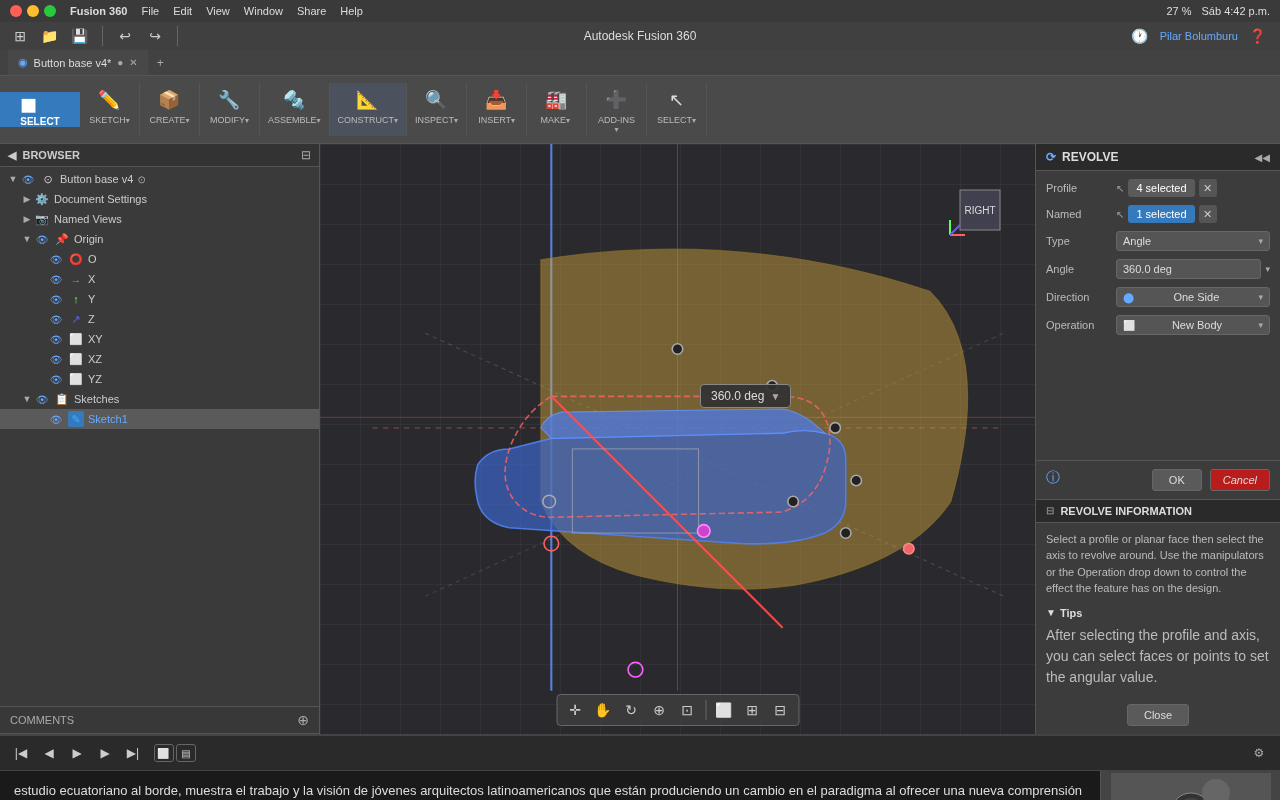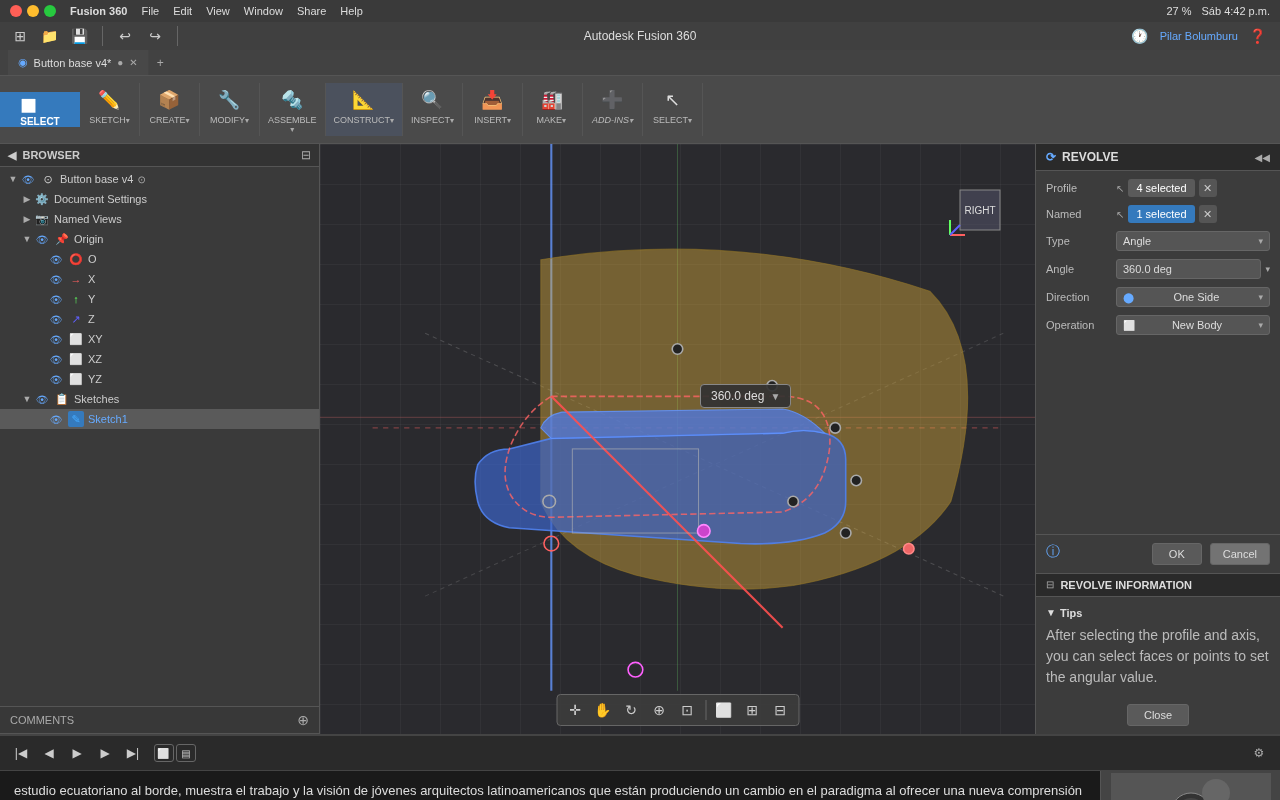--- a/index.html
+++ b/index.html
@@ -83,21 +83,21 @@
     .panel-label { font-size: 11px; color: #bbb; width: 70px; flex-shrink: 0; }
     .panel-value { flex: 1; display: flex; align-items: center; gap: 4px; }
     .panel-selected-btn { background: #357abd; color: white; border: none; padding: 3px 8px; border-radius: 3px; font-size: 11px; cursor: pointer; display: flex; align-items: center; gap: 4px; }
     .panel-selected-btn.normal { background: #5a5a5a; }
     .panel-x-btn { background: #555; border: none; color: #ccc; width: 18px; height: 18px; border-radius: 3px; font-size: 11px; cursor: pointer; display: flex; align-items: center; justify-content: center; }
     .panel-dropdown { background: #555; border: 1px solid #666; color: #ddd; font-size: 11px; padding: 3px 6px; border-radius: 3px; display: flex; align-items: center; justify-content: space-between; width: 100%; cursor: pointer; }
     .panel-dropdown-arrow { font-size: 9px; color: #aaa; }
     .panel-input { background: #555; border: 1px solid #666; color: #ddd; font-size: 11px; padding: 3px 6px; border-radius: 3px; flex: 1; outline: none; }
     .panel-footer { padding: 8px 10px; display: flex; justify-content: flex-end; gap: 8px; border-top: 1px solid #555; }
     .panel-ok-btn { background: #5a5a5a; border: 1px solid #666; color: #ddd; padding: 4px 16px; border-radius: 3px; font-size: 11px; cursor: pointer; }
-    .panel-cancel-btn { background: #737373; border: 1px solid #666; color: #ddd; padding: 4px 12px; border-radius: 3px; font-size: 11px; cursor: pointer; }
+    .panel-cancel-btn { background: #b91c1c; border: 1px solid #666; color: #ddd; padding: 4px 12px; border-radius: 3px; font-size: 11px; cursor: pointer; font-style: italic; }
 
     
     .info-section { border-top: 1px solid #555; }
     .info-header { background: #2a2a2a; padding: 5px 10px; display: flex; align-items: center; gap: 6px; border-bottom: 1px solid #555; }
     .info-header-title { font-size: 11px; font-weight: bold; color: #ddd; }
     .info-body { padding: 8px 10px; font-size: 11px; color: #bbb; line-height: 1.5; }
     .tips-header { font-size: 11px; font-weight: bold; color: #ddd; margin-bottom: 4px; display: flex; align-items: center; gap: 4px; }
     .tips-body { font-size: 14px; color: #bbb; line-height: 1.5; }
     .close-btn-panel { background: #5a5a5a; border: 1px solid #666; color: #ddd; padding: 4px 16px; border-radius: 3px; font-size: 11px; cursor: pointer; margin: 8px auto; display: block; }
     .bottom-btn { width: 22px; height: 22px; display: flex; align-items: center; justify-content: center; cursor: pointer; color: #ccc; font-size: 12px; border-radius: 3px; }
@@ -220,76 +220,76 @@
           <span class="ribbon-btn-label">MODIFY</span>
           <span class="ribbon-dropdown-arrow"> ▾</span>
         </div>
       </div>
       <div class="ribbon-group">
         <div class="ribbon-group-icons">
           <div class="ribbon-btn">
             <div class="ribbon-btn-icon">🔩</div>
           </div>
         </div>
+        <div class="ribbon-btn" style="flex-direction:row;padding:0 4px;">
+          <span class="ribbon-btn-label">ASSEMBLE</span>
+          <span class="ribbon-dropdown-arrow"> ▾</span>
+        </div>
+      </div>
+      <div class="ribbon-group" style="background:rgba(80,100,140,0.3);">
+        <div class="ribbon-group-icons">
+          <div class="ribbon-btn">
+            <div class="ribbon-btn-icon">📐</div>
+          </div>
+        </div>
+        <div class="ribbon-btn" style="flex-direction:row;padding:0 4px;">
+          <span class="ribbon-btn-label">CONSTRUCT</span>
+          <span class="ribbon-dropdown-arrow"> ▾</span>
+        </div>
+      </div>
+      <div class="ribbon-group">
+        <div class="ribbon-group-icons">
+          <div class="ribbon-btn">
+            <div class="ribbon-btn-icon">🔍</div>
+          </div>
+        </div>
+        <div class="ribbon-btn" style="flex-direction:row;padding:0 4px;">
+          <span class="ribbon-btn-label">INSPECT</span>
+          <span class="ribbon-dropdown-arrow"> ▾</span>
+        </div>
+      </div>
+      <div class="ribbon-group">
+        <div class="ribbon-group-icons">
+          <div class="ribbon-btn">
+            <div class="ribbon-btn-icon">📥</div>
+          </div>
+        </div>
+        <div class="ribbon-btn" style="flex-direction:row;padding:0 4px;">
+          <span class="ribbon-btn-label">INSERT</span>
+          <span class="ribbon-dropdown-arrow"> ▾</span>
+        </div>
+      </div>
+      <div class="ribbon-group">
+        <div class="ribbon-group-icons">
+          <div class="ribbon-btn">
+            <div class="ribbon-btn-icon">🏭</div>
+          </div>
+        </div>
+        <div class="ribbon-btn" style="flex-direction:row;padding:0 4px;">
+          <span class="ribbon-btn-label">MAKE</span>
+          <span class="ribbon-dropdown-arrow"> ▾</span>
+        </div>
+      </div>
+      <div class="ribbon-group">
+        <div class="ribbon-group-icons">
+          <div class="ribbon-btn">
+            <div class="ribbon-btn-icon">➕</div>
+          </div>
+        </div>
         <div class="ribbon-btn" style="flex-direction:column;padding:0 4px;">
-          <span class="ribbon-btn-label">ASSEMBLE</span>
-          <span class="ribbon-dropdown-arrow"> ▾</span>
-        </div>
-      </div>
-      <div class="ribbon-group" style="background:rgba(80,100,140,0.3);">
-        <div class="ribbon-group-icons">
-          <div class="ribbon-btn">
-            <div class="ribbon-btn-icon">📐</div>
-          </div>
-        </div>
-        <div class="ribbon-btn" style="flex-direction:row;padding:0 4px;">
-          <span class="ribbon-btn-label">CONSTRUCT</span>
-          <span class="ribbon-dropdown-arrow"> ▾</span>
-        </div>
-      </div>
-      <div class="ribbon-group">
-        <div class="ribbon-group-icons">
-          <div class="ribbon-btn">
-            <div class="ribbon-btn-icon">🔍</div>
-          </div>
-        </div>
-        <div class="ribbon-btn" style="flex-direction:row;padding:0 4px;">
-          <span class="ribbon-btn-label">INSPECT</span>
-          <span class="ribbon-dropdown-arrow"> ▾</span>
-        </div>
-      </div>
-      <div class="ribbon-group">
-        <div class="ribbon-group-icons">
-          <div class="ribbon-btn">
-            <div class="ribbon-btn-icon">📥</div>
-          </div>
-        </div>
-        <div class="ribbon-btn" style="flex-direction:row;padding:0 4px;">
-          <span class="ribbon-btn-label">INSERT</span>
-          <span class="ribbon-dropdown-arrow"> ▾</span>
-        </div>
-      </div>
-      <div class="ribbon-group">
-        <div class="ribbon-group-icons">
-          <div class="ribbon-btn">
-            <div class="ribbon-btn-icon">🏭</div>
-          </div>
-        </div>
-        <div class="ribbon-btn" style="flex-direction:row;padding:0 4px;">
-          <span class="ribbon-btn-label">MAKE</span>
-          <span class="ribbon-dropdown-arrow"> ▾</span>
-        </div>
-      </div>
-      <div class="ribbon-group">
-        <div class="ribbon-group-icons">
-          <div class="ribbon-btn">
-            <div class="ribbon-btn-icon">➕</div>
-          </div>
-        </div>
-        <div class="ribbon-btn" style="flex-direction:row;padding:0 4px;font-style:italic;">
           <span class="ribbon-btn-label">ADD-INS</span>
           <span class="ribbon-dropdown-arrow"> ▾</span>
         </div>
       </div>
       <div class="ribbon-group">
         <div class="ribbon-group-icons">
           <div class="ribbon-btn">
             <div class="ribbon-btn-icon">↖</div>
           </div>
         </div>
@@ -564,20 +564,21 @@
       <button class="panel-ok-btn">OK</button>
       <button class="panel-cancel-btn">Cancel</button>
     </div>
 
     <div class="info-section">
       <div class="info-header">
         <span style="color:#aaa;font-size:10px;cursor:pointer;">⊟</span>
         <span class="info-header-title">REVOLVE INFORMATION</span>
       </div>
       <div class="info-body">
+        <p style="margin-bottom:8px;">Select a profile or planar face then select the axis to revolve around. Use the manipulators or the Operation drop down to control the effect the feature has on the design.</p>
         <div class="tips-header">
           <span style="font-size:10px;cursor:pointer;">▼</span>
           <span>Tips</span>
         </div>
         <p class="tips-body">After selecting the profile and axis, you can select faces or points to set the angular value.</p>
       </div>
       <button class="close-btn-panel">Close</button>
     </div>
   </div>
 </div>

